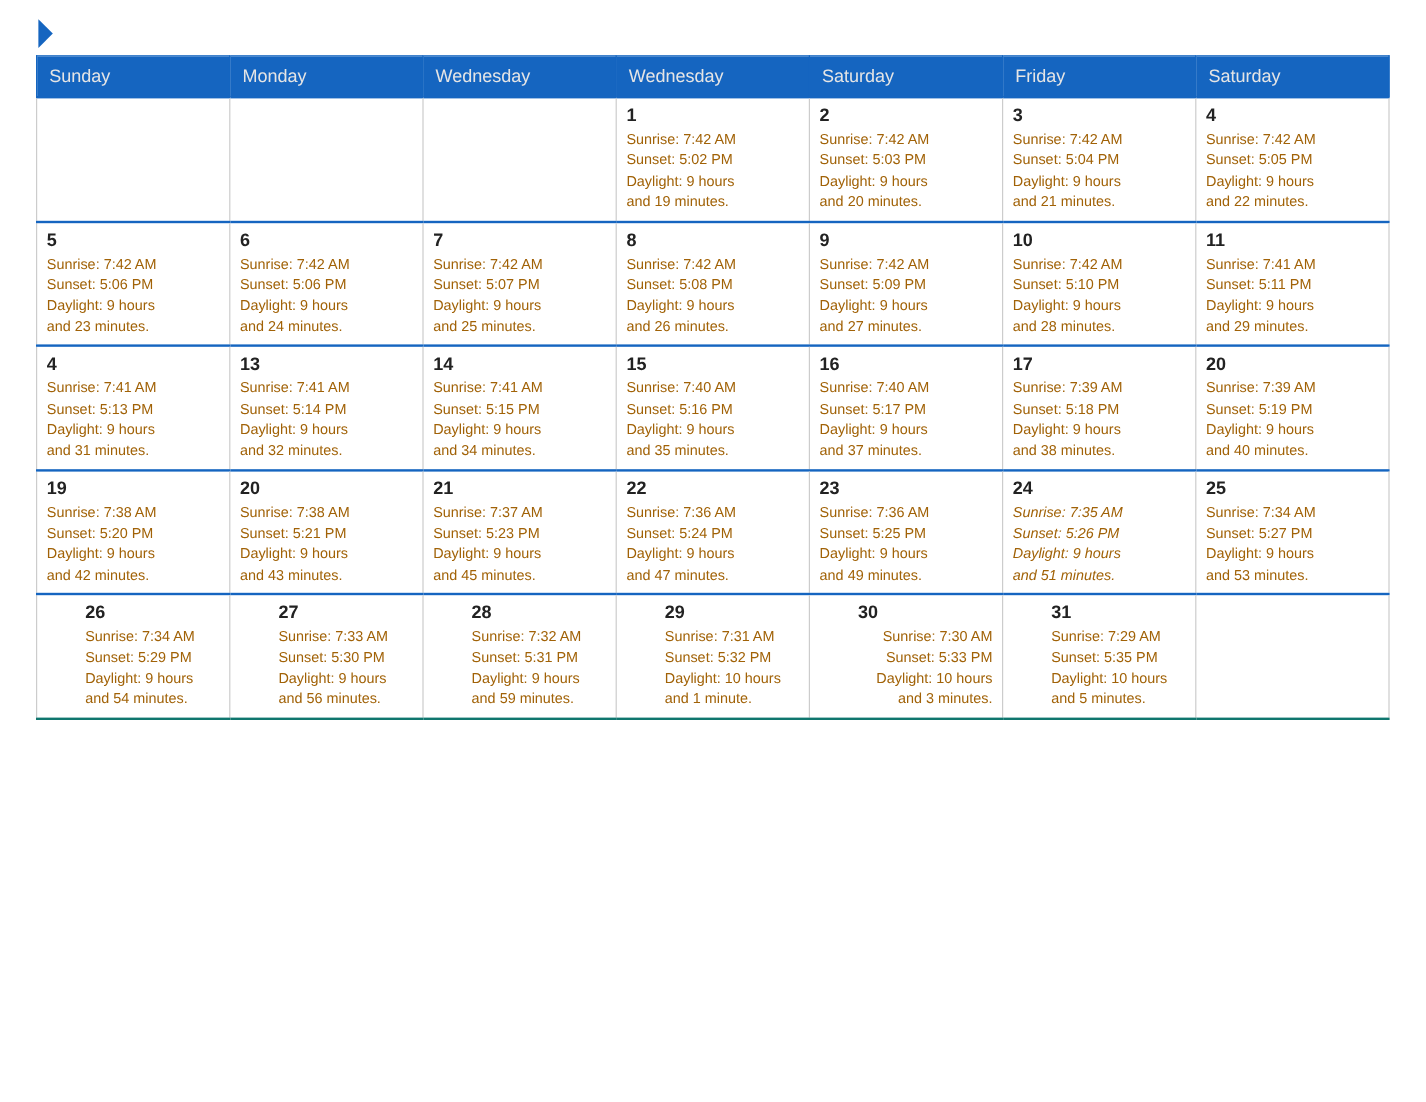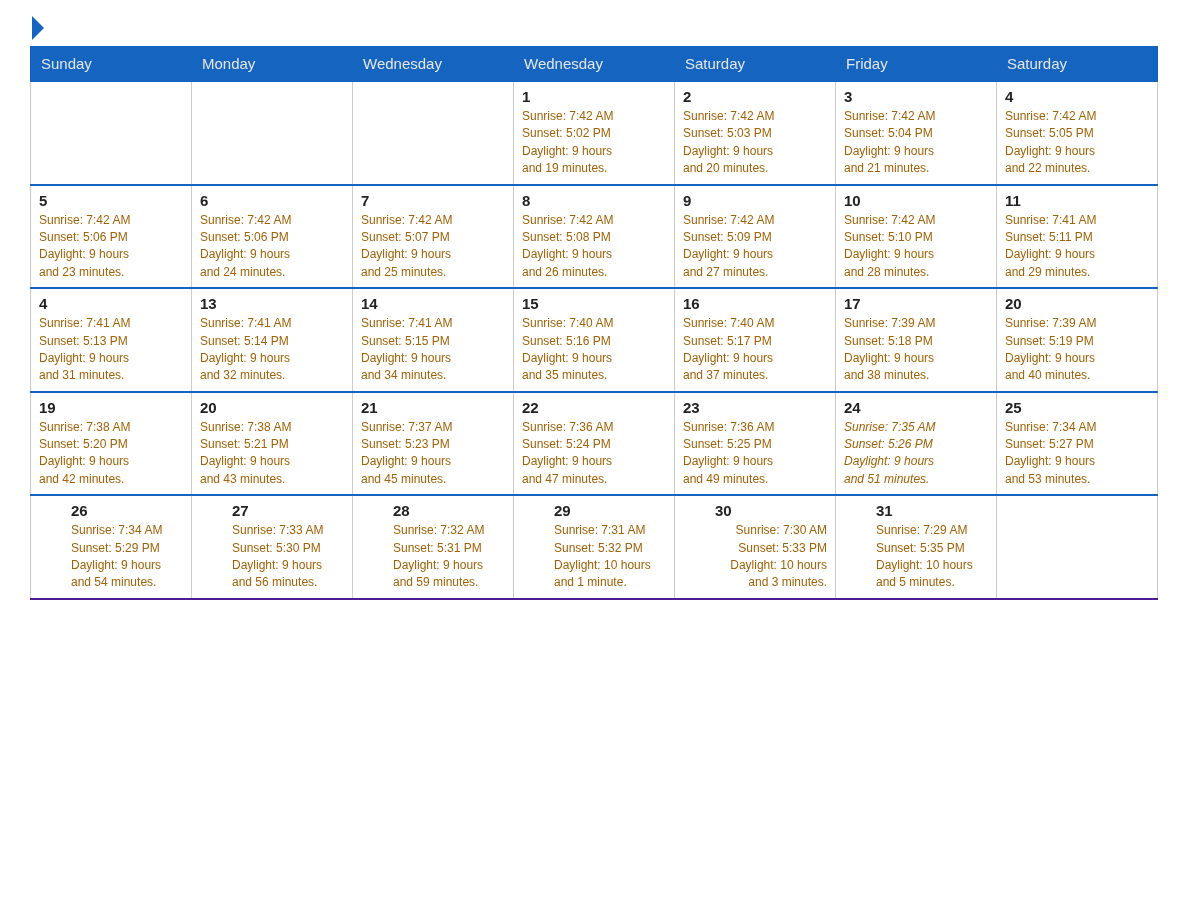--- a/index.html
+++ b/index.html
@@ -69,21 +69,21 @@
       padding: 6px 8px;
       width: 14.28%;
       min-height: 100px;
       font-size: 12.5px;
       color: #333;
     }
     .calendar tr td {
       border-bottom: 1px solid #aaa;
     }
     .calendar tbody tr:last-child td {
-      border-bottom: 2px solid #4c1d95;
+      border-bottom: 2px solid #0f766e;
       padding-left: 40px;
     }
     .calendar tbody tr td {
       border-top: 2px solid #1565c0;
     }
     .day-number {
       font-size: 15px;
       font-weight: bold;
       color: #222;
       margin-bottom: 3px;

